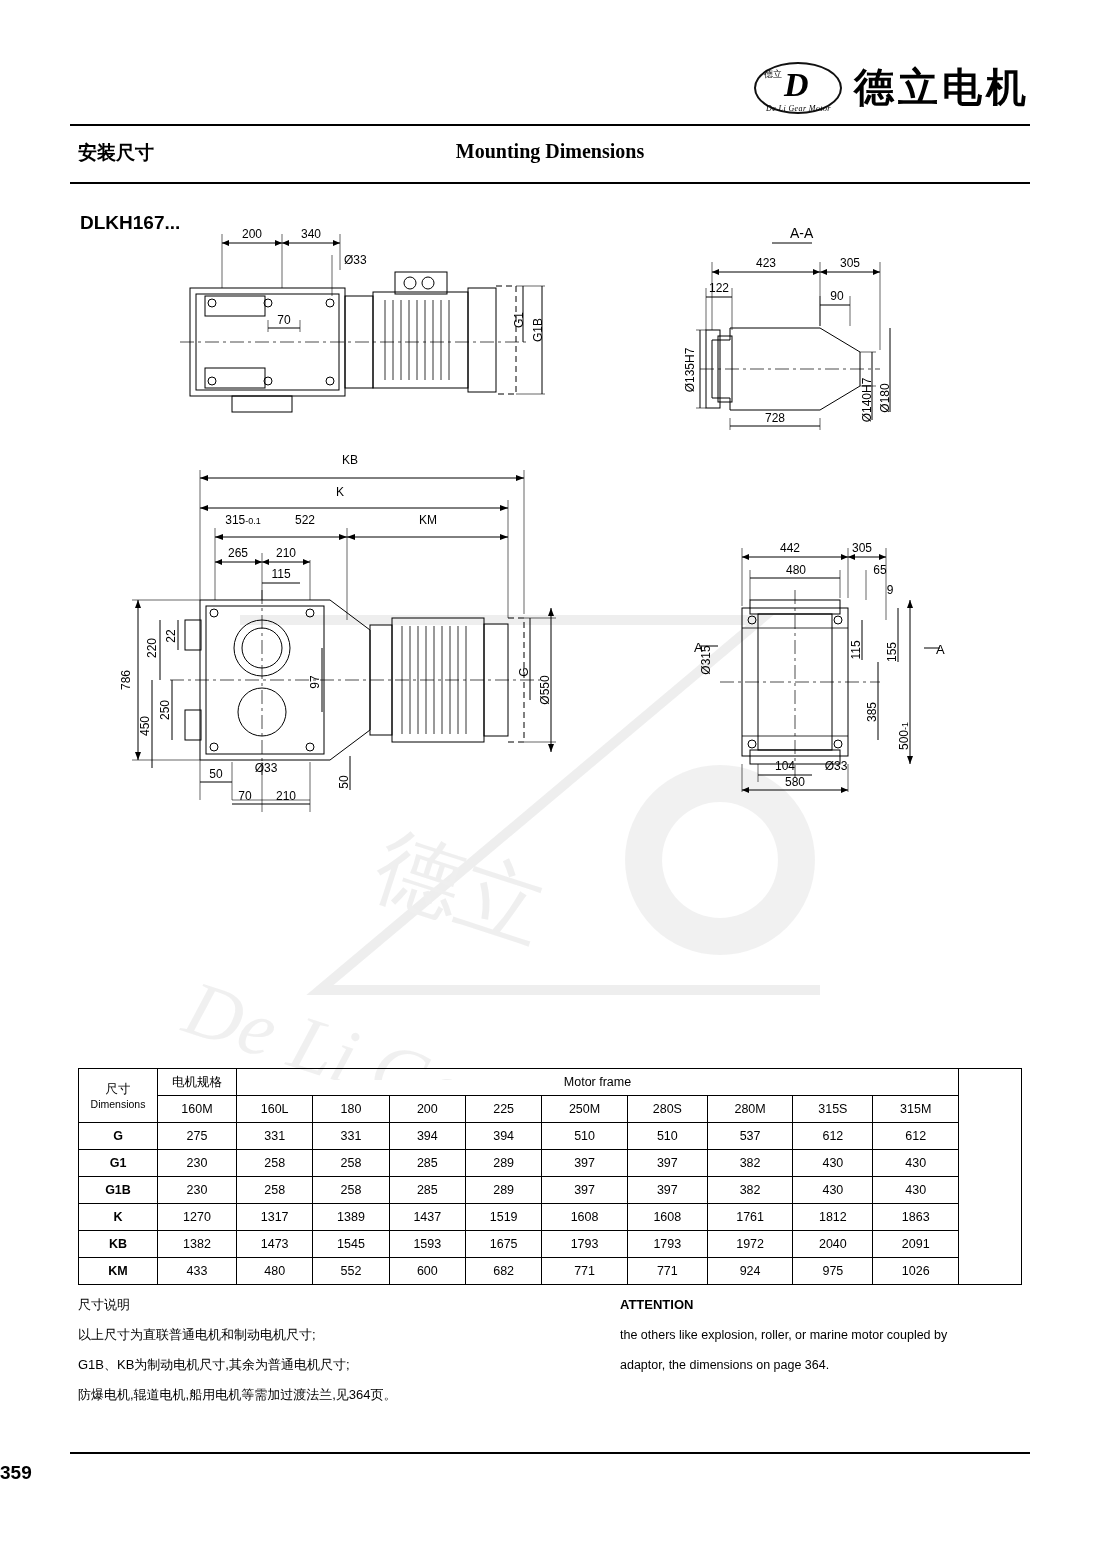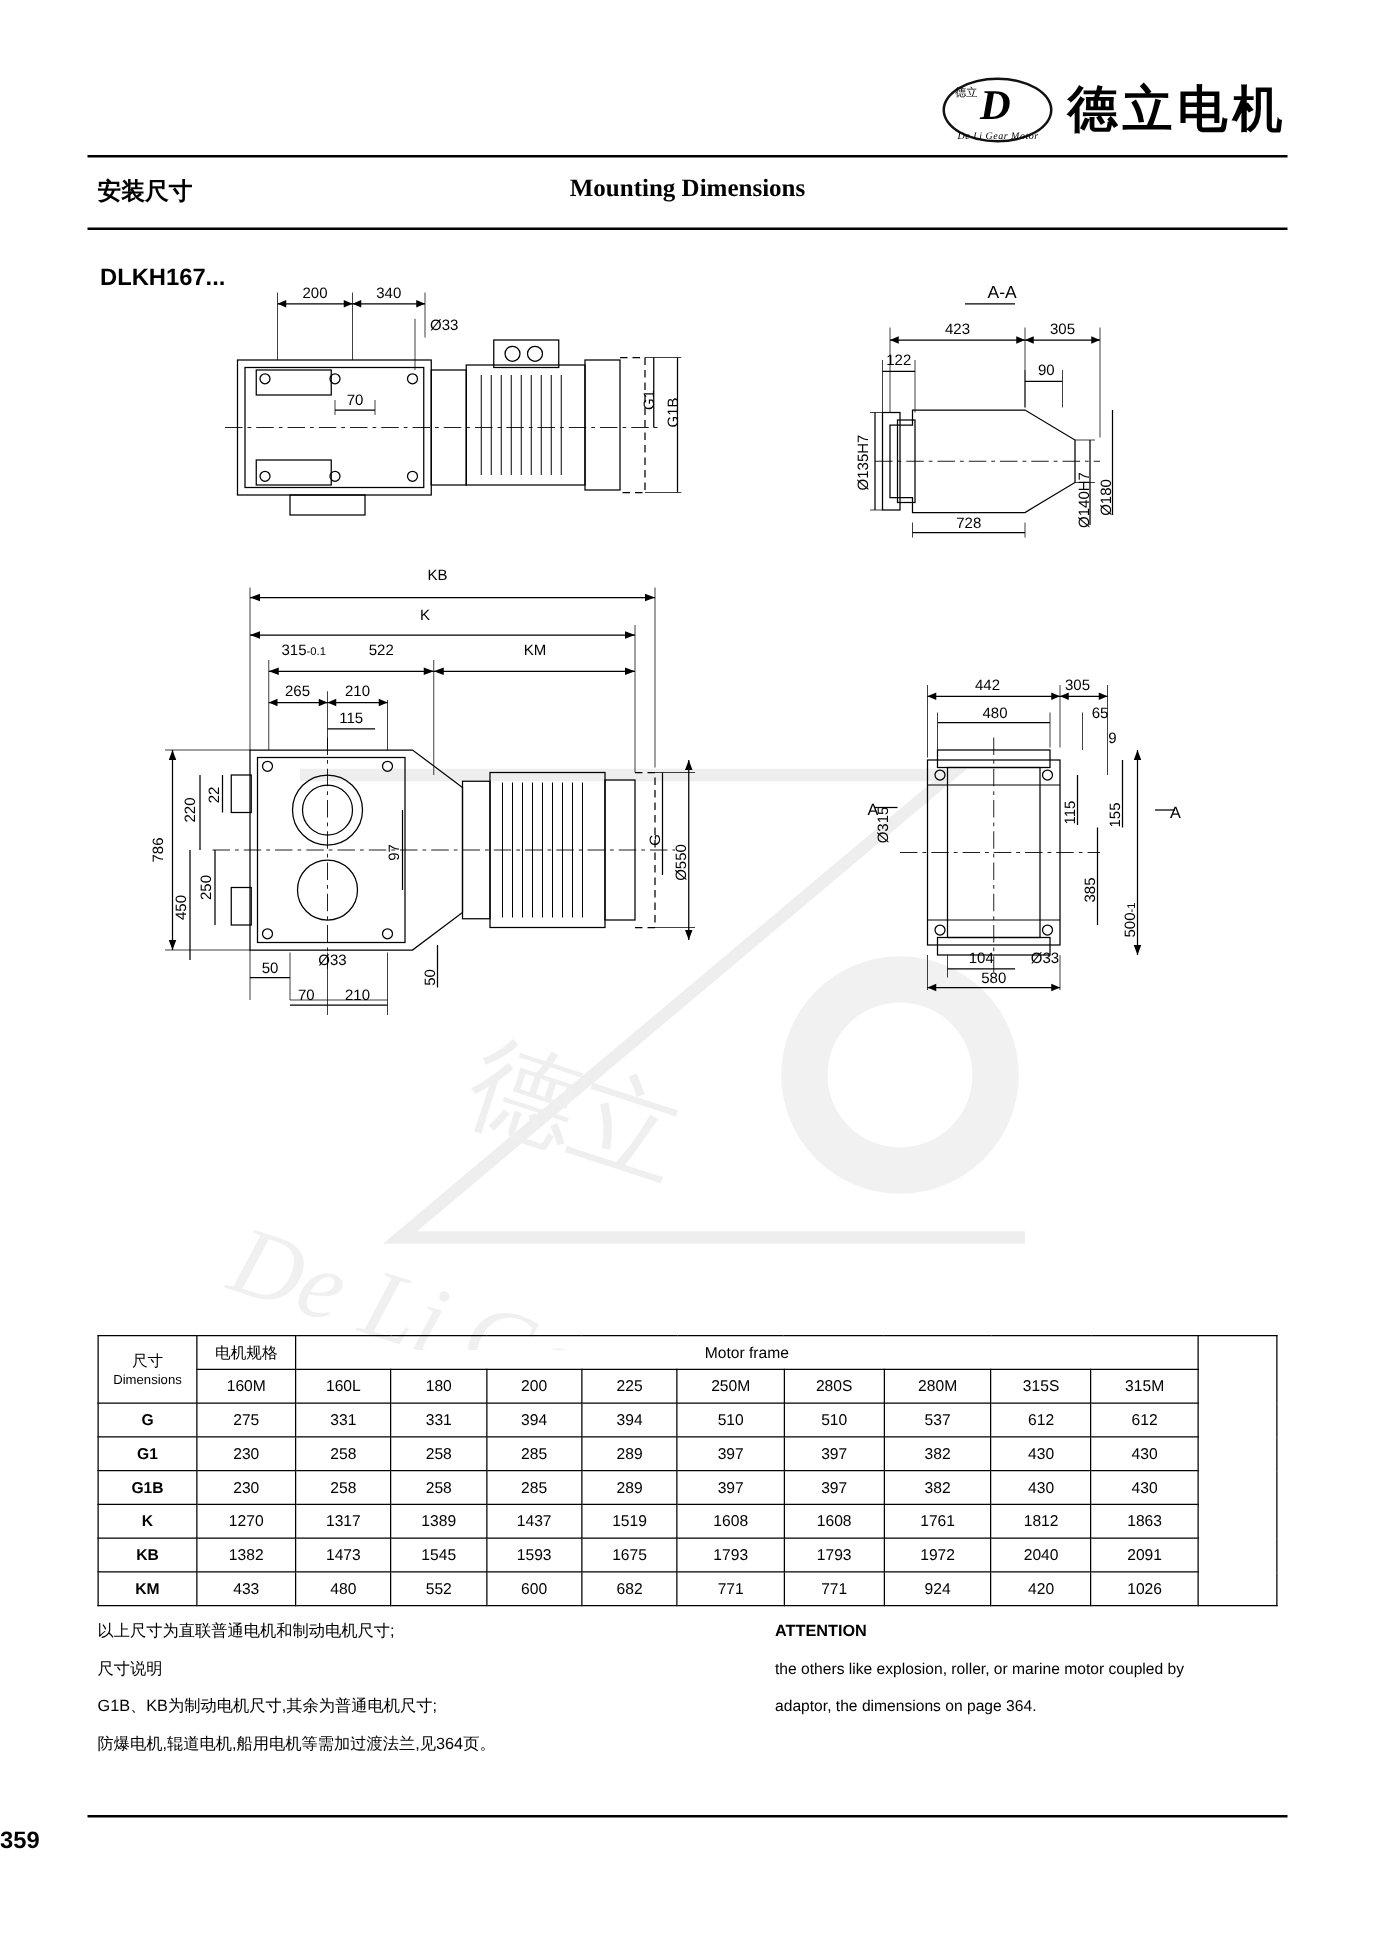--- a/index.html
+++ b/index.html
@@ -461,29 +461,29 @@
     <tr>
       <td class="lbl">KM</td>
       <td>433</td>
       <td>480</td>
       <td>552</td>
       <td>600</td>
       <td>682</td>
       <td>771</td>
       <td>771</td>
       <td>924</td>
-      <td>420</td>
+      <td>975</td>
       <td>1026</td>
     </tr>
   </tbody>
     </table>
 
   <div class="notes-cn">
+    <div>尺寸说明</div>
     <div>以上尺寸为直联普通电机和制动电机尺寸;</div>
-    <div>尺寸说明</div>
     <div>G1B、KB为制动电机尺寸,其余为普通电机尺寸;</div>
     <div>防爆电机,辊道电机,船用电机等需加过渡法兰,见364页。</div>
   </div>
 
   <div class="notes-en">
     <div class="att">ATTENTION</div>
     <div>the others like explosion, roller, or marine motor coupled by</div>
     <div>adaptor, the dimensions on page 364.</div>
   </div>
 

